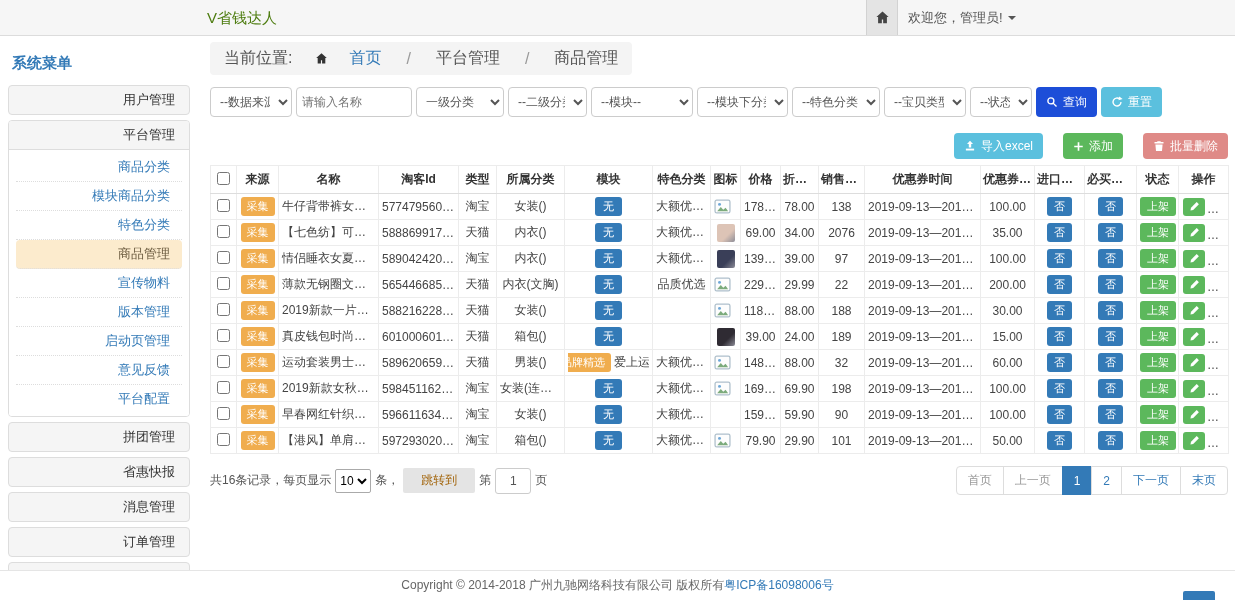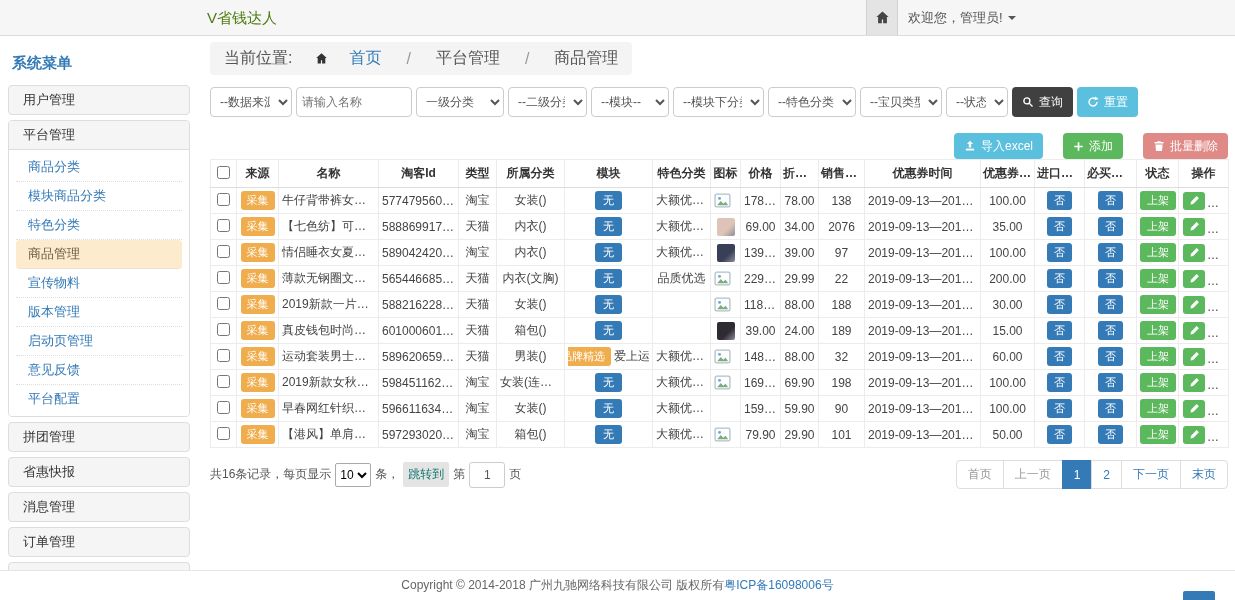--- a/index.html
+++ b/index.html
@@ -9,63 +9,63 @@
   
   .topbar { position:absolute; top:0; left:0; right:0; height:36px; background:#f6f6f6; border-bottom:1px solid #dcdcdc; z-index:4; }
   .brand { position:absolute; left:207px; top:0; line-height:35px; color:#4d7c0f; font-size:15px; }
   .home-box { position:absolute; left:866px; top:0; width:32px; height:35px; background:#e4e4e4; border-left:1px solid #d2d2d2; border-right:1px solid #d2d2d2; display:flex; align-items:center; justify-content:center; cursor:pointer; }
   .welcome { position:absolute; left:908px; top:0; line-height:35px; font-size:13px; color:#555; cursor:pointer; display:flex; align-items:center; gap:5px; }
   .caret { display:inline-block; width:0; height:0; border-left:4px solid transparent; border-right:4px solid transparent; border-top:4px solid #555; }
 
   
   .sidebar { position:absolute; left:8px; top:48px; width:182px; z-index:1; }
   .menu-title { color:#337ab7; font-size:15px; font-weight:bold; margin:6px 0 12px 4px; }
-  .panel { background:#f5f5f5; border:1px solid #ddd; border-radius:4px; margin-bottom:5px; font-size:13px; color:#333; overflow:hidden; }
+  .panel { background:#f5f5f5; border:1px solid #ddd; border-radius:4px; margin-bottom:5px; font-size:13px; color:#333; overflow:hidden;text-align:right; }
   .panel-header { padding:5px 14px; cursor:pointer; }
   .panel.expanded { background:#fff; }
   .panel.expanded .panel-header { background:#f5f5f5; border-bottom:1px solid #ddd; }
   .sub-list { padding:3px 7px; background:#fff; }
   .sub-item { padding:5px 12px; color:#337ab7; border-bottom:1px dotted #ddd; font-size:13px; cursor:pointer; }
   .sub-item:last-child { border-bottom:none; }
   .sub-item.active { background:#fcebcd; border-radius:4px; color:#6b5b3f; }
 
   
   .main { position:absolute; left:210px; top:42px; width:1018px; z-index:1; }
   .breadcrumb { display:inline-flex; align-items:center; gap:20px; background:#f4f4f4; border-radius:4px; padding:6px 14px; font-size:16px; color:#555; }
   .crumb-link { color:#337ab7; cursor:pointer; }
   .crumb-sep { color:#999; margin:0 5px; }
 
   .filter-row { display:flex; gap:4px; margin-top:12px; align-items:center; }
   select.filter, input.filter-input { height:30px; border:1px solid #ccc; border-radius:4px; font-size:12px; color:#555; background:#fff; padding:0 5px; }
-  .fw0{width:82px}.fw1{width:116px}.fw2{width:88px}.fw3{width:79px}.fw4{width:78px}.fw5{width:91px}.fw6{width:88px}.fw7{width:82px}.fw8{width:62px}
+  .fw0{width:82px}.fw1{width:116px}.fw2{width:88px}.fw3{width:79px}.fw4{width:102px}.fw5{width:91px}.fw6{width:88px}.fw7{width:82px}.fw8{width:62px}
 
   .btn { border:none; border-radius:4px; color:#fff; font-size:12px; height:30px; padding:0 10px; display:inline-flex; align-items:center; gap:5px; cursor:pointer; white-space:nowrap; }
-  .btn-primary{background:#404040}.btn-info{background:#5bc0de}.btn-success{background:#5cb85c}.btn-danger-soft{background:#df8a87}
+  .btn-primary{background:#1d4ed8}.btn-info{background:#5bc0de}.btn-success{background:#5cb85c}.btn-danger-soft{background:#df8a87}
   .toolbar { display:flex; justify-content:flex-end; gap:20px; margin-top:16px; }
   .toolbar .btn { height:26px; }
 
-  table.grid { width:100%; border-collapse:collapse; table-layout:fixed; font-size:12px; color:#444; background:#fff; }
+  table.grid { width:100%; border-collapse:collapse; table-layout:fixed; font-size:12px; color:#444; margin-top:6px; background:#fff; }
   .grid th, .grid td { border:1px solid #ececec; text-align:center; padding:2px 3px; overflow:hidden; white-space:nowrap; text-overflow:ellipsis; vertical-align:middle; }
   .grid th { font-weight:bold; color:#333; padding:5px 2px; border-bottom:1px solid #ddd; }
   .grid td { height:26px; }
   .th-op { color:#337ab7; }
 
   .badge-orange { background:#f0ad4e; color:#fff; border-radius:3px; padding:2px 6px; font-size:11px; display:inline-block; }
   .badge-blue { background:#337ab7; color:#fff; border-radius:3px; padding:2px 8px; font-size:11px; display:inline-block; }
   .btn-xs { border-radius:3px; color:#fff; font-size:11px; padding:2px 7px; border:none; cursor:pointer; }
   .btn-xs.blue{background:#337ab7}.btn-xs.green{background:#5cb85c}
   .icon-btn { width:22px; height:18px; border-radius:3px; border:none; color:#fff; display:inline-flex; align-items:center; justify-content:center; cursor:pointer; margin:0 1px; }
   .icon-btn.green{background:#5cb85c}.icon-btn.red{background:#d9534f}
   .thumb { width:18px; height:18px; border-radius:2px; display:inline-block; vertical-align:middle; }
   .module-cell-inner { display:flex; align-items:center; justify-content:center; gap:3px; overflow:hidden; }
 
   .pagination-row { display:flex; justify-content:space-between; align-items:center; margin-top:12px; font-size:12px; color:#555; }
   .pg-left { display:flex; align-items:center; gap:4px; }
   .per-page { height:24px; border:1px solid #aaa; border-radius:2px; background:#fff; font-size:12px; }
-  .jump-chip { background:#e4e4e4; padding:4px 5px; border-radius:2px; color:#0f766e; }
+  .jump-chip { background:#e4e4e4; padding:4px 18px; border-radius:2px; color:#a16207; }
   .jump-input { width:36px; height:26px; border:1px solid #ccc; border-radius:3px; text-align:center; font-size:12px; color:#555; }
   .page-group { display:flex; }
   .page-btn { border:1px solid #ddd; background:#fff; color:#337ab7; padding:5px 11px; font-size:12px; margin-left:-1px; cursor:pointer; }
   .page-btn:first-child { border-radius:4px 0 0 4px; margin-left:0; }
   .page-btn:last-child { border-radius:0 4px 4px 0; }
   .page-btn.disabled { color:#999; }
   .page-btn.active { background:#337ab7; color:#fff; border-color:#337ab7; }
 
   .footer { position:absolute; left:0; right:0; bottom:0; height:30px; background:#fff; border-top:1px solid #e5e5e5; text-align:center; line-height:29px; font-size:12px; color:#666; z-index:5; }
   .icp-link { color:#337ab7; cursor:pointer; }

